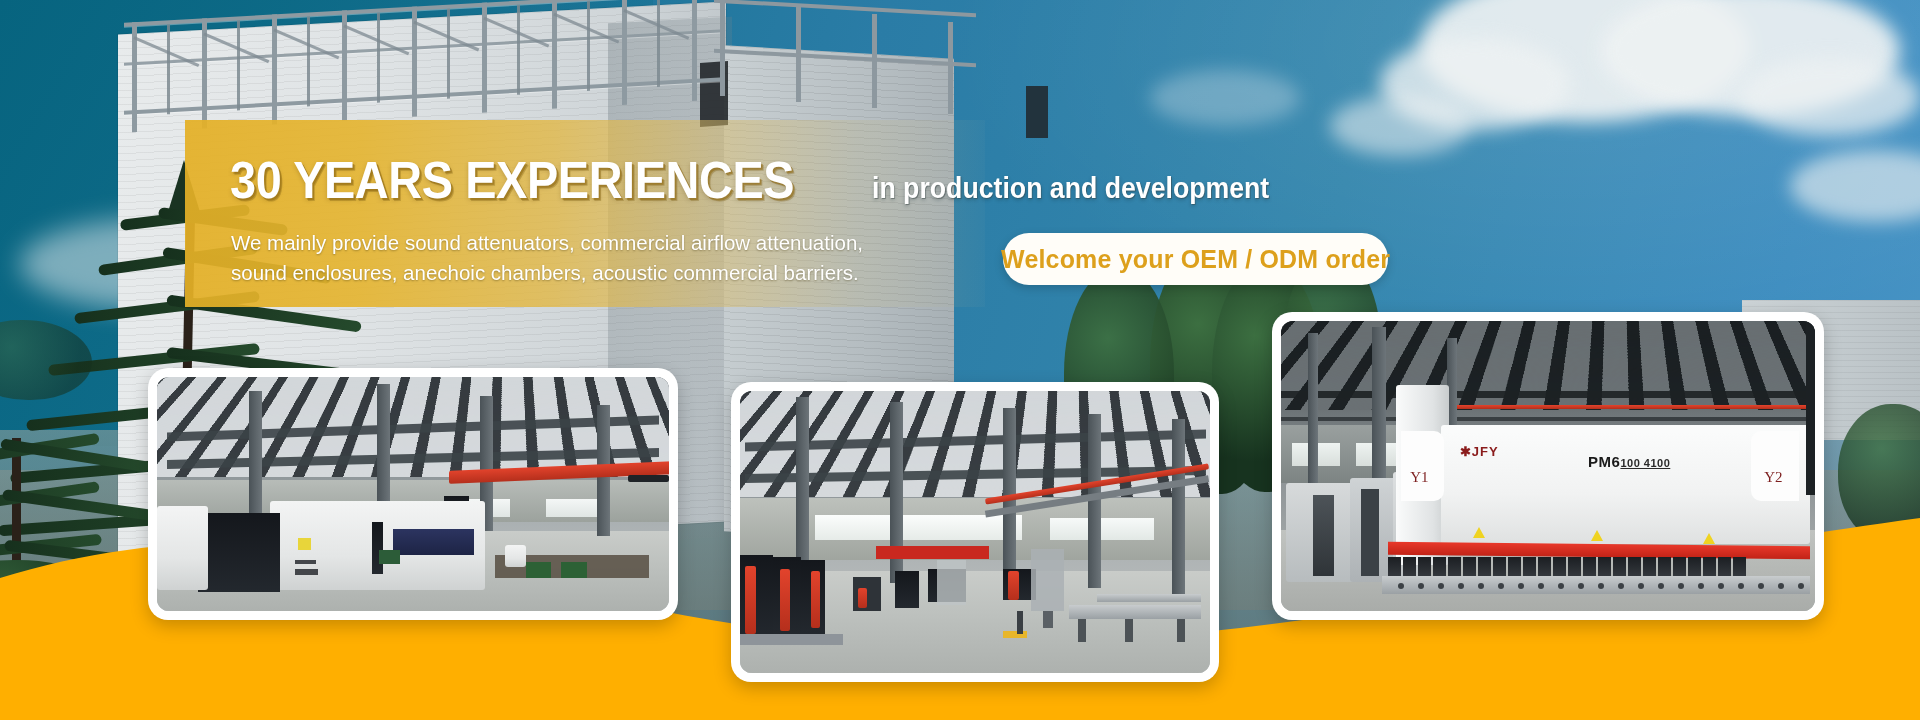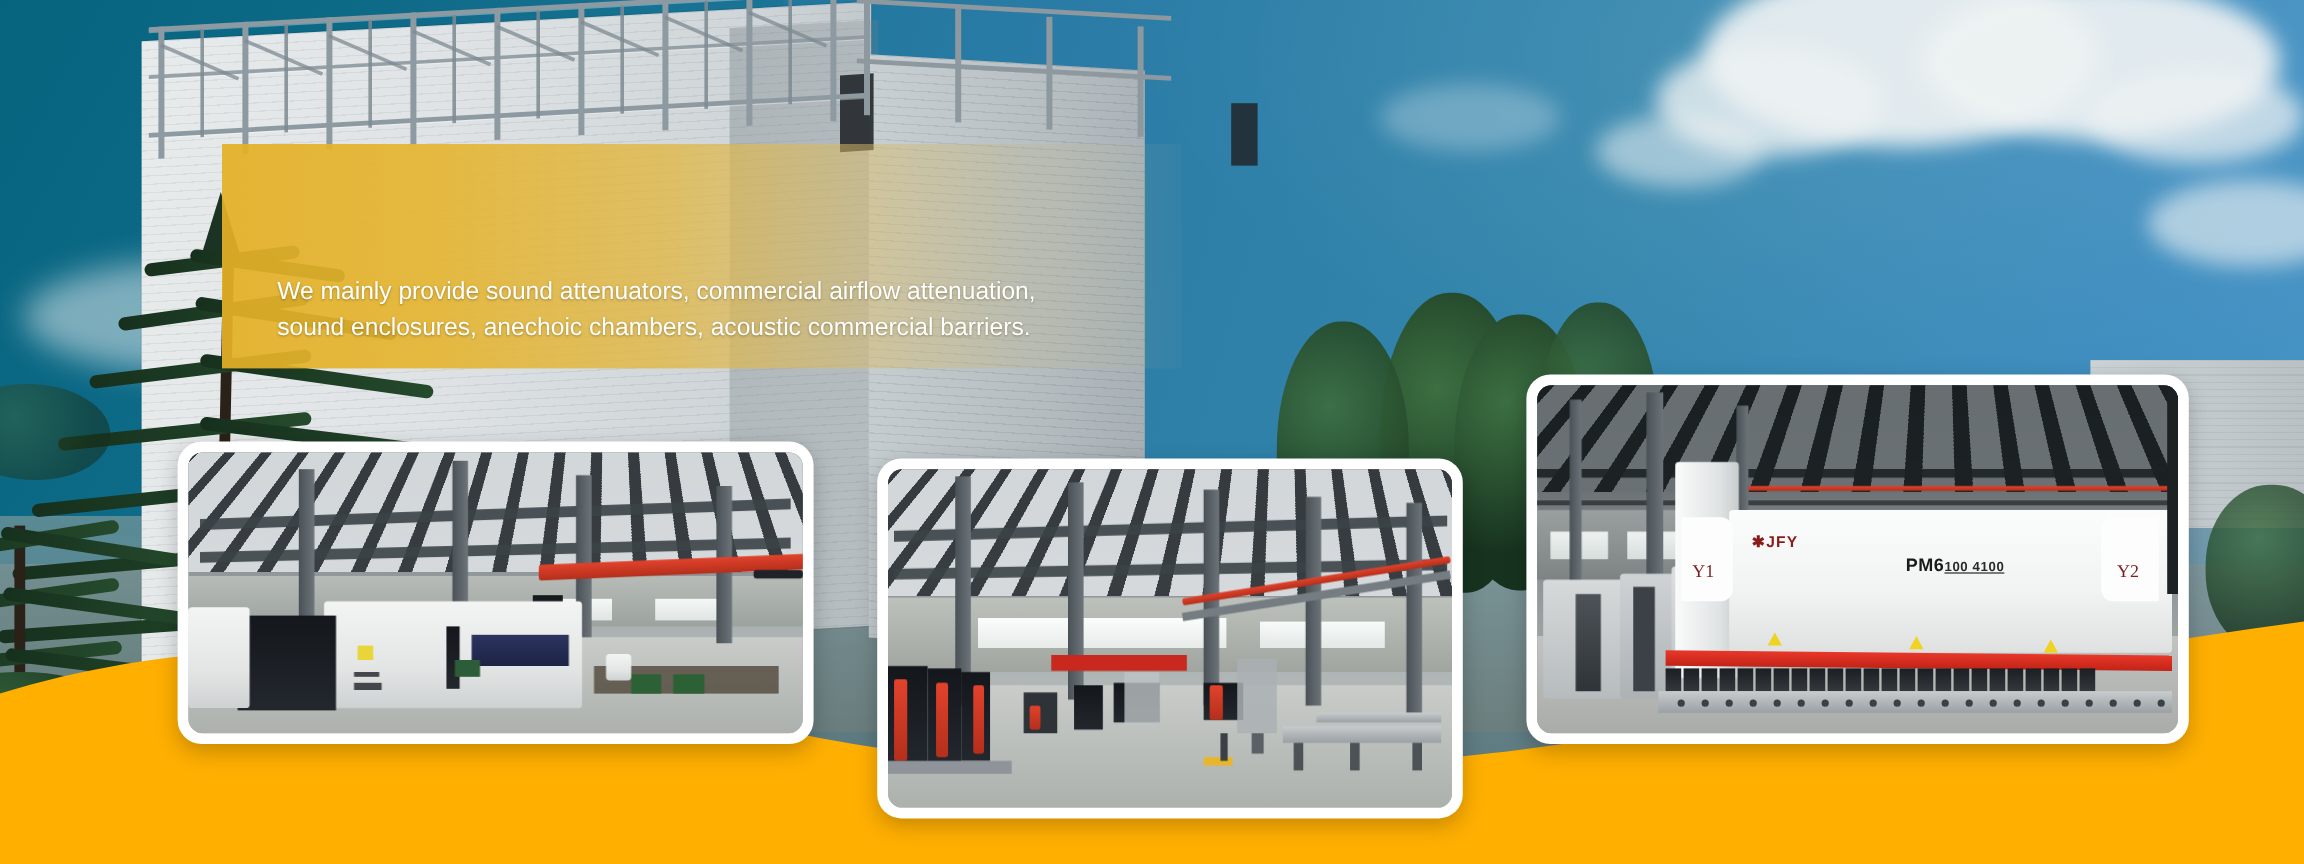--- a/index.html
+++ b/index.html
@@ -382,26 +382,33 @@
 
   <div class="tree-right" style="left:1150px; top:244px; width:120px; height:250px; border-radius:48% 48% 40% 40%;"></div>
   <div class="tree-right" style="left:1212px; top:262px; width:110px; height:230px;"></div>
   <div class="tree-right" style="left:1282px; top:252px; width:100px; height:210px; opacity:.92"></div>
   <div class="tree-right" style="left:1064px; top:268px; width:110px; height:220px; opacity:.95"></div>
   <div class="tree-right" style="left:1596px; top:392px; width:120px; height:130px; opacity:.85"></div>
   <div class="tree-right" style="left:1838px; top:404px; width:110px; height:140px; opacity:.8"></div>
 
   <div class="panel"></div>
 
+  <div class="headline-row">
+    <div class="headline">30 YEARS EXPERIENCES</div>
+    <div class="headline-sub">in production and development</div>
+  </div>
 
   <div class="subtitle">
     <div>We mainly provide sound attenuators, commercial airflow attenuation,</div>
     <div>sound enclosures, anechoic chambers, acoustic commercial barriers.</div>
   </div>
 
+  <div class="badge">
+    <span>Welcome your OEM / ODM order</span>
+  </div>
 
   <div class="wave">
     <svg viewBox="0 0 1920 260" preserveAspectRatio="none">
       <path d="M0,118 C180,62 380,74 560,126 C760,184 1000,196 1240,168
                C1460,142 1640,96 1920,58 L1920,260 L0,260 Z" fill="#FFAF00"></path>
     </svg>
   </div>
 
   <div class="card c1">
     <div class="shot">
@@ -531,21 +538,21 @@
 
       <div class="machine-body" style="left:22.5%; top:38%; width:8%; height:24%;
                   border-radius:0 10px 10px 0; background:#fdfdfd"></div>
       <div class="machine-body" style="left:88%; top:38%; width:9%; height:24%;
                   border-radius:10px 0 0 10px; background:#fdfdfd"></div>
 
       <div class="lbl lbl-y" style="left:24.2%; top:51%;">Y1</div>
       <div class="lbl lbl-y" style="left:90.5%; top:51%;">Y2</div>
 
       <div class="lbl lbl-jfy" style="left:33.5%; top:42.5%;">✱<span>JFY</span></div>
-      <div class="lbl lbl-pm6" style="left:57.5%; top:45.5%;margin-top:10px;"><span>PM6</span><u>100 4100</u></div>
+      <div class="lbl lbl-pm6" style="left:57.5%; top:45.5%;"><span>PM6</span><u>100 4100</u></div>
 
       <div class="warn" style="left:36%; top:71%"></div>
       <div class="warn" style="left:58%; top:72%"></div>
       <div class="warn" style="left:79%; top:73%"></div>
 
       <div class="red-stripe" style="left:20%; top:77%; width:79%; height:4.4%; transform:skewY(.6deg)"></div>
 
       <div class="tool-row" style="left:20%; top:81.4%; width:79%; height:6.5%">
           <i></i>
           <i></i>

